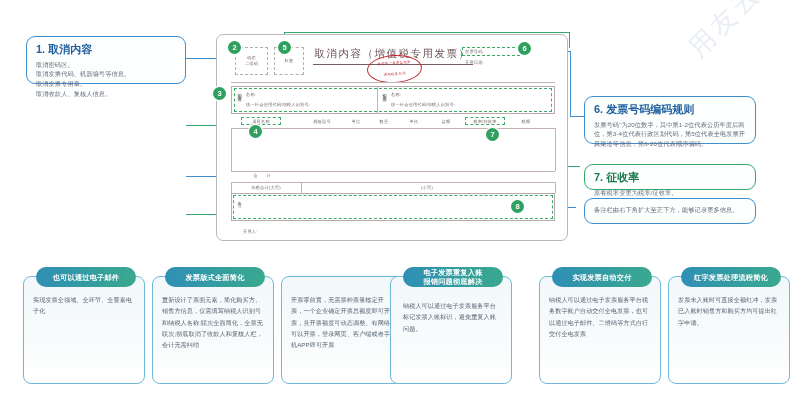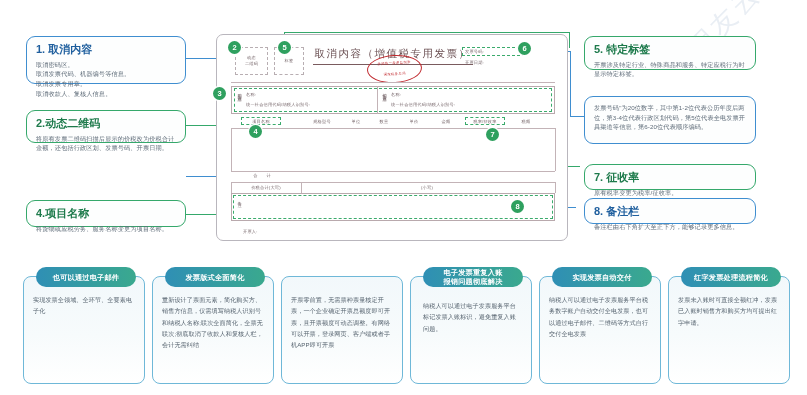--- a/index.html
+++ b/index.html
@@ -153,47 +153,35 @@
   <div class="conn" style="left:518px;top:207px;width:58px;height:1.2px;"></div>
 
   <div class="infocard blue" style="left:26px;top:36px;width:160px;height:48px;">
     <h4>1. 取消内容</h4>
     <p style="white-space:pre-line;">取消密码区。
 取消发票代码、机器编号等信息。
 取消发票专用章。
 取消收款人、复核人信息。</p>
   </div>
 
-  <div class="infocard green" style="left:26px;top:110px;width:160px;height:33px;">
-    <h4>2.动态二维码</h4>
-    <p>将原有发票二维码扫描后显示的价税改为价税合计金额，还包括行政区划、发票号码、开票日期。</p>
-  </div>
-
-
-  <div class="infocard green" style="left:26px;top:200px;width:160px;height:27px;">
-    <h4>4.项目名称</h4>
-    <p>将货物或应税劳务、服务名称变更为项目名称。</p>
-  </div>
-
-  <div class="infocard green" style="left:584px;top:36px;width:172px;height:34px;">
-    <h4>5. 特定标签</h4>
-    <p>开票涉及特定行业、特殊商品和服务、特定应税行为时显示特定标签。</p>
-  </div>
+
+
+
 
   <div class="infocard blue" style="left:584px;top:96px;width:172px;height:48px;">
+    <h4>6. 发票号码编码规则</h4>
     <p>发票号码"为20位数字，其中第1-2位代表公历年度后两位，第3-4位代表行政区划代码，第5位代表全电发票开具渠道等信息，第6-20位代表顺序编码。</p>
   </div>
 
   <div class="infocard green" style="left:584px;top:164px;width:172px;height:26px;">
     <h4>7. 征收率</h4>
     <p>原有税率变更为税率/征收率。</p>
   </div>
 
   <div class="infocard blue" style="left:584px;top:198px;width:172px;height:26px;">
-    <h4>8. 备注栏</h4>
     <p>备注栏由右下角扩大至正下方，能够记录更多信息。</p>
   </div>
 
   <div class="invoice-outer">
 
     <div class="dashbox" style="left:18px;top:12px;width:33px;height:28px;"></div>
     <div class="lbl c" style="left:18px;top:20px;width:33px;white-space:pre-line;">动态
 二维码</div>
 
     <div class="dashbox" style="left:57px;top:12px;width:30px;height:28px;"></div>
@@ -269,21 +257,21 @@
 
   <div class="bcard" style="left:152px;">
     <div class="bcap" style="white-space:pre-line;">发票版式全面简化</div>
     <p>重新设计了票面元素，简化购买方、销售方信息，仅需填写纳税人识别号和纳税人名称;联次全面简化，全票无联次;彻底取消了收款人和复核人栏，会计无需纠结</p>
   </div>
 
   <div class="bcard" style="left:281px;">
     <p>开票零前置，无需票种票量核定开票，一个企业确定开票总额度即可开票，且开票额度可动态调整。有网络可以开票，登录网页、客户端或者手机APP即可开票</p>
   </div>
 
-  <div class="bcard" style="left:410px;padding-left:12px;">
+  <div class="bcard" style="left:390px;padding-left:12px;">
     <div class="bcap" style="white-space:pre-line;">电子发票重复入账
 报销问题彻底解决</div>
     <p style="margin-top:6px;">纳税人可以通过电子发票服务平台标记发票入账标识，避免重复入账问题。</p>
   </div>
 
   <div class="bcard" style="left:668px;">
     <div class="bcap" style="white-space:pre-line;">红字发票处理流程简化</div>
     <p>发票未入账时可直接全额红冲，发票已入账时销售方和购买方均可提出红字申请。</p>
   </div>
 

